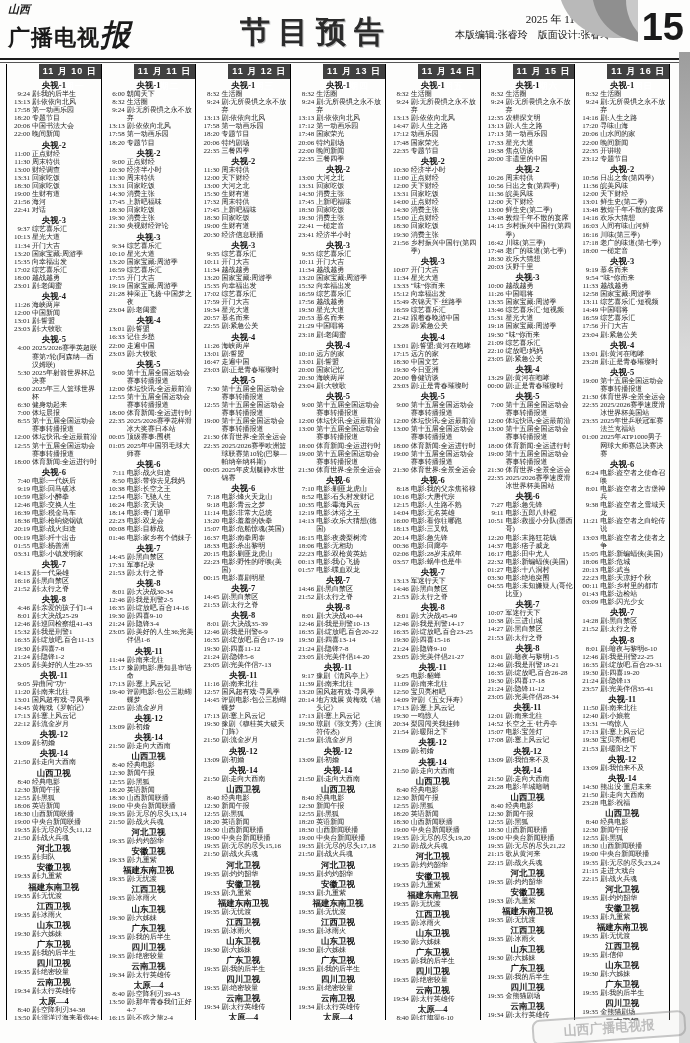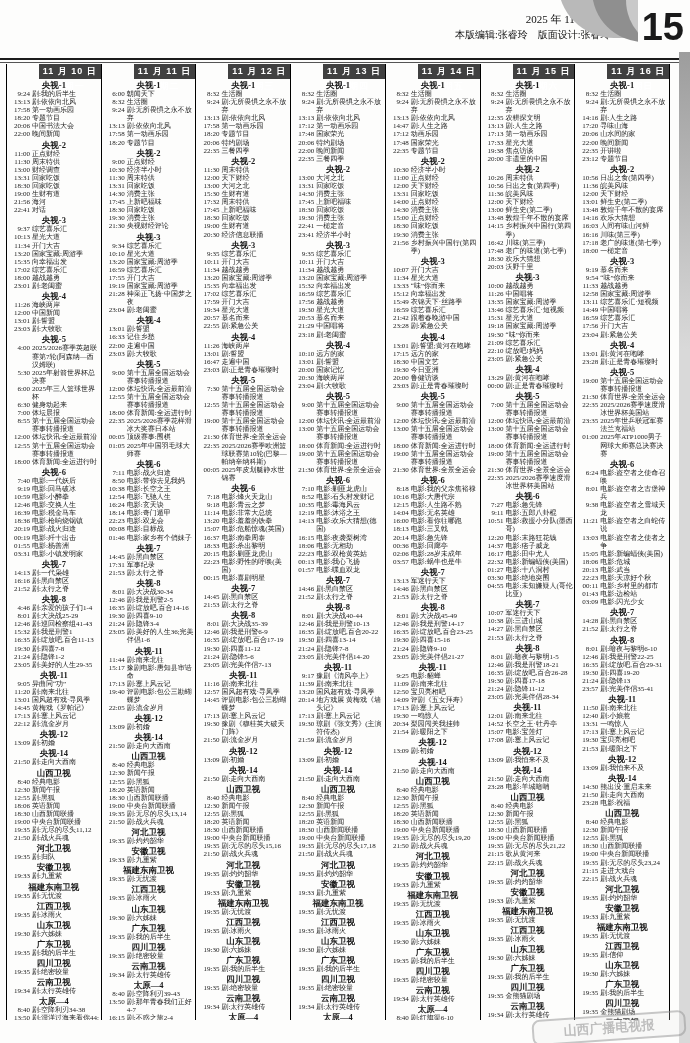--- a/index.html
+++ b/index.html
@@ -37,20 +37,25 @@
   .prog .n{flex:1;min-width:0;}
   
   .wm{position:absolute;right:4px;bottom:2px;width:150px;color:#8a8a8a;opacity:.55;
       font-size:13px;font-weight:bold;transform:rotate(-4deg);text-align:center;
       border:2px solid #9a9a9a;border-radius:8px;padding:2px 0;background:rgba(230,230,230,.35);}
 </style>
 </head>
 <body>
 
 <div class="header">
+  <div class="logo">
+    <span class="small">山西</span>
+    <span class="big">广播电视</span><span class="script">报</span>
+  </div>
+  <div class="ptitle">节目预告</div>
   <div class="meta">
     <div class="d">2025 年 11 月 6 日</div>
     <div>本版编辑:张睿玲　版面设计:张睿玲</div>
   </div>
   <div class="swoosh">
       <i class="s1"></i>
       <i class="s2"></i>
       <i class="s3"></i>
     </div>
   <div class="pageno">15</div>

